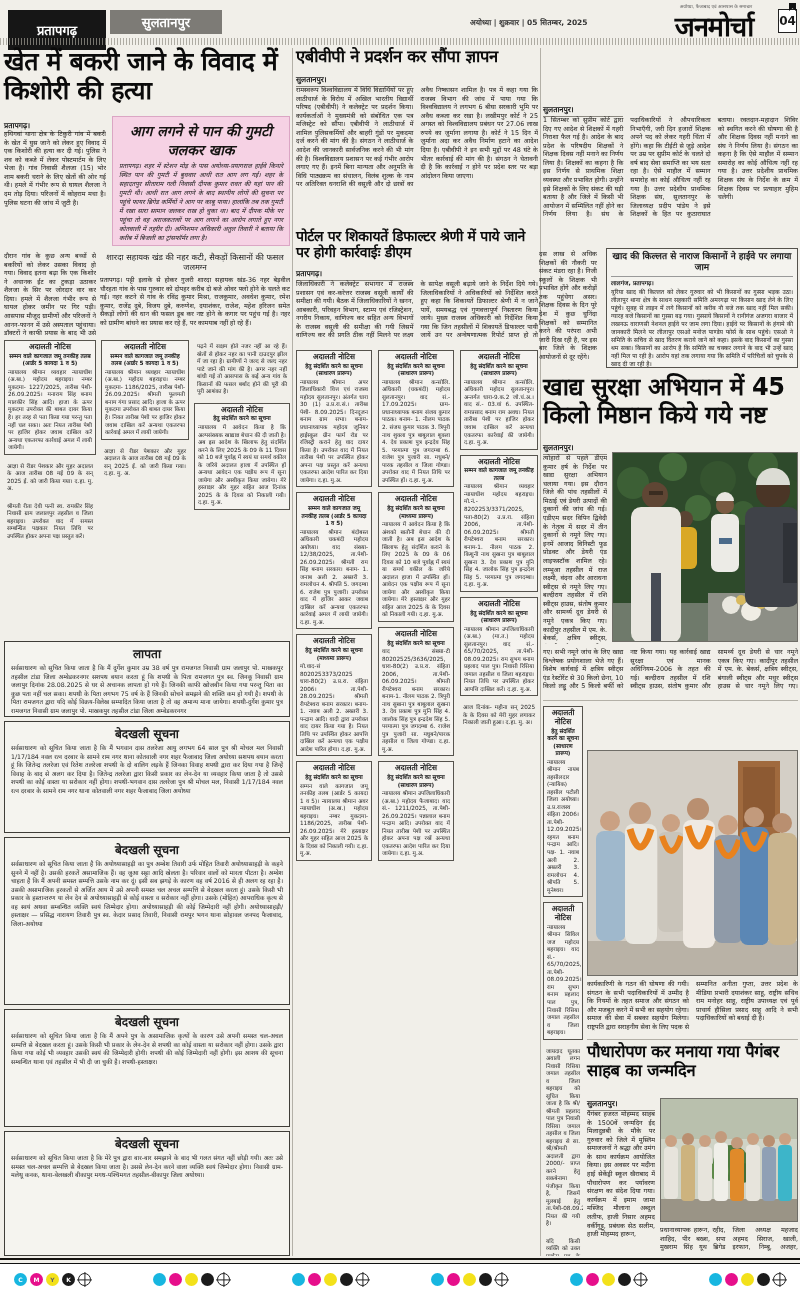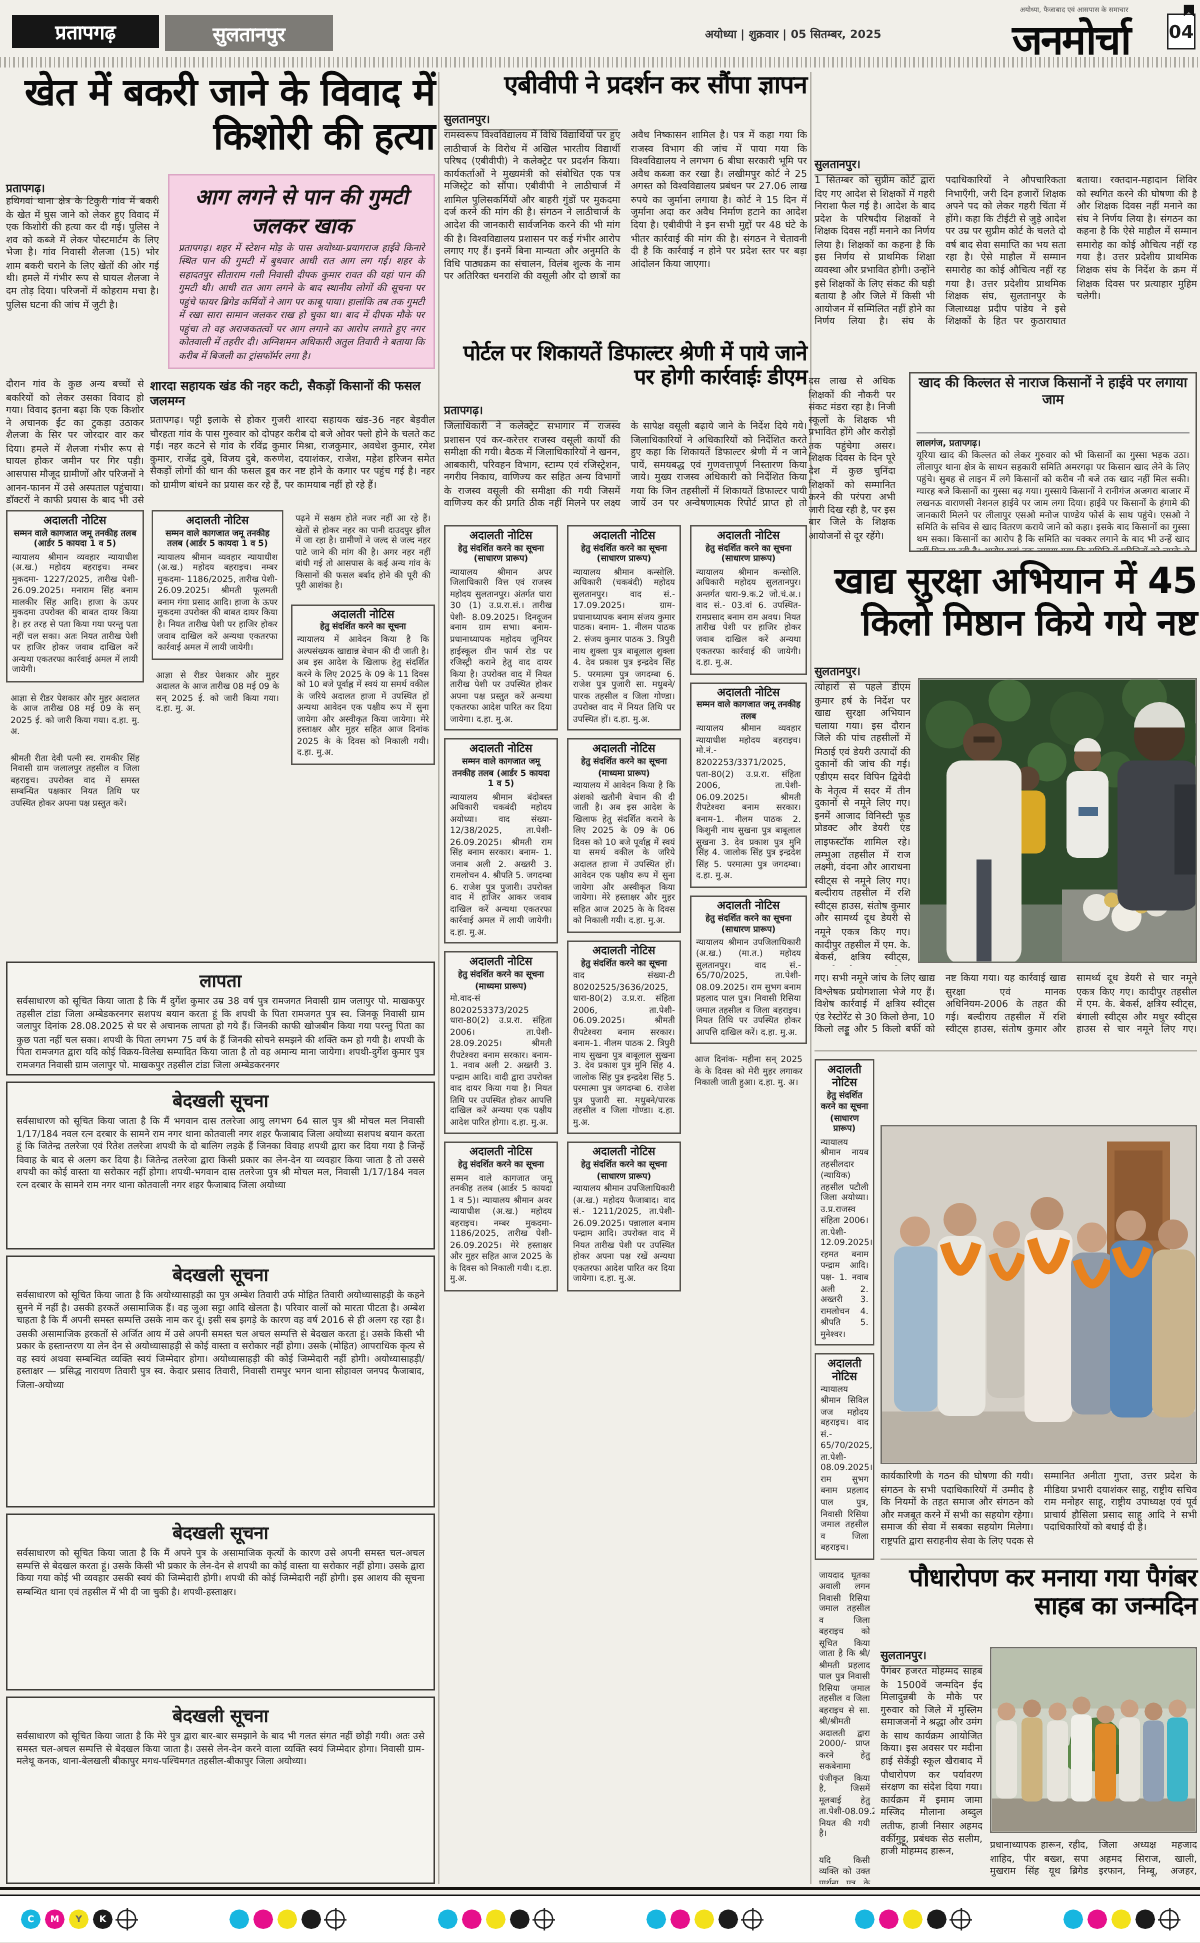--- a/index.html
+++ b/index.html
@@ -1,19 +1,19 @@
 <!DOCTYPE html>
 <html><head>
 <meta charset="utf-8">
 <style>
   *{box-sizing:border-box;margin:0;padding:0}
   body{margin:0;background:#c9c7c2;font-family:"DejaVu Sans",sans-serif}
   #page{position:relative;width:800px;height:1295px;background:#f1efe9;color:#1c1c1c;overflow:hidden}
   .abs{position:absolute}
-  .hl{font-weight:700;color:#0b0b0b;text-align:right;line-height:1.15;letter-spacing:-0.3px}
+  .hl{font-weight:700;color:#0b0b0b;text-align:left;line-height:1.15;letter-spacing:-0.3px}
   .by{font-size:7.5px;font-weight:700;border-bottom:1px solid #8a877f;padding-bottom:2px}
   .bt{font-size:6.4px;line-height:1.34;text-align:justify;color:#23211e}
   .cols2{column-count:2;column-gap:7px}
   .cols3{column-count:3;column-gap:7px}
   .vline{width:1px;background:#b3b0a7}
   .hline{height:1px;background:#b3b0a7}
   .notice{border:1px solid #56534d;padding:2px 3px;margin:0 0 5px;font-size:5.7px;line-height:1.32;text-align:justify;background:rgba(255,255,255,.28)}
   .notice.plain{border:none;background:none}
   .notice .nt{text-align:center;font-weight:700;font-size:7.4px;line-height:1.2}
   .notice .ns{text-align:center;font-size:5.7px;font-weight:700;margin:1px 0}
@@ -33,21 +33,21 @@
   .pm-dot{width:13px;height:13px;border-radius:50%;display:inline-flex;align-items:center;justify-content:center;font-size:6px;font-weight:700;color:#fff}
   .pm-cross{width:13px;height:13px;border-radius:50%;border:1.4px solid #222;position:relative;display:inline-block}
   .pm-cross::before{content:"";position:absolute;left:50%;top:-2px;bottom:-2px;width:1.2px;background:#222;transform:translateX(-50%)}
   .pm-cross::after{content:"";position:absolute;top:50%;left:-2px;right:-2px;height:1.2px;background:#222;transform:translateY(-50%)}
 </style>
 </head>
 <body>
 
 <div id="page">
 
-  <div class="abs masthead-tab" style="left:8px;top:10px;width:98px;height:22px;background:#161616">
+  <div class="abs masthead-tab" style="left:8px;top:10px;width:98px;height:40px;background:#161616">
       <span>प्रतापगढ़</span>
     </div>
   <div class="abs masthead-tab" style="left:110px;top:10px;width:112px;height:24px;background:#7d7b76">
       <span>सुलतानपुर</span>
     </div>
 
   <div class="abs" style="left:470px;top:17px;width:180px;text-align:left;font-size:7.5px;font-weight:700;color:#333">अयोध्या | शुक्रवार | 05 सितम्बर, 2025</div>
   <div class="abs" style="left:658px;top:3px;width:116px;text-align:center;font-size:4.6px;color:#555">अयोध्या, फैजाबाद एवं आसपास के समाचार</div>
   <div class="abs" style="left:652px;top:7px;width:124px;text-align:center;font-size:27px;font-weight:700;letter-spacing:-1px;color:#0a0a0a">जनमोर्चा</div>
   <div class="abs" style="left:778px;top:9px;width:19px;height:24px;border:1.2px solid #222;display:flex;align-items:center;justify-content:center;font-size:12px;font-weight:700;background:#fff">04</div>
@@ -61,21 +61,21 @@
   <div class="abs hl" style="left:4px;top:48px;width:286px;font-size:25px">खेत में बकरी जाने के विवाद में किशोरी की हत्या</div>
   <div class="abs by" style="left:4px;top:120px;width:100px">प्रतापगढ़।</div>
   <div class="abs bt" style="left:4px;top:130px;width:102px;height:116px;overflow:hidden">हथिगवां थाना क्षेत्र के टिकुरी गांव में बकरी के खेत में घुस जाने को लेकर हुए विवाद में एक किशोरी की हत्या कर दी गई। पुलिस ने शव को कब्जे में लेकर पोस्टमार्टम के लिए भेजा है। गांव निवासी शैलजा (15) भोर शाम बकरी चराने के लिए खेतों की ओर गई थी। हमले में गंभीर रूप से घायल शैलजा ने दम तोड़ दिया। परिजनों में कोहराम मचा है। पुलिस घटना की जांच में जुटी है।</div>
 
   <div class="abs pinkbox" style="left:112px;top:116px;width:178px;height:130px;overflow:hidden">
     <div class="pk-title">आग लगने से पान की गुमटी जलकर खाक</div>
     <div class="pk-body">प्रतापगढ़। शहर में स्टेशन मोड़ के पास अयोध्या-प्रयागराज हाईवे किनारे स्थित पान की गुमटी में बुधवार आधी रात आग लग गई। शहर के सहादतपुर सीताराम गली निवासी दीपक कुमार रावत की यहां पान की गुमटी थी। आधी रात आग लगने के बाद स्थानीय लोगों की सूचना पर पहुंचे फायर ब्रिगेड कर्मियों ने आग पर काबू पाया। हालांकि तब तक गुमटी में रखा सारा सामान जलकर राख हो चुका था। बाद में दीपक मौके पर पहुंचा तो वह अराजकतत्वों पर आग लगाने का आरोप लगाते हुए नगर कोतवाली में तहरीर दी। अग्निशमन अधिकारी अतुल तिवारी ने बताया कि करीब में बिजली का ट्रांसफॉर्मर लगा है।</div>
   </div>
 
   <div class="abs bt" style="left:4px;top:252px;width:92px;height:84px;overflow:hidden">दौरान गांव के कुछ अन्य बच्चों से बकरियों को लेकर उसका विवाद हो गया। विवाद इतना बढ़ा कि एक किशोर ने अचानक ईंट का टुकड़ा उठाकर शैलजा के सिर पर जोरदार वार कर दिया। हमले में शैलजा गंभीर रूप से घायल होकर जमीन पर गिर पड़ी। आसपास मौजूद ग्रामीणों और परिजनों ने आनन-फानन में उसे अस्पताल पहुंचाया। डॉक्टरों ने काफी प्रयास के बाद भी उसे बचा नहीं सके और मृत घोषित कर दिया।</div>
-  <div class="abs" style="left:100px;top:252px;width:190px;font-size:8.2px;font-weight:700;line-height:1.25">शारदा सहायक खंड की नहर कटी, सैकड़ों किसानों की फसल जलमग्न</div>
+  <div class="abs" style="left:100px;top:252px;width:190px;font-size:8.2px;font-weight:400;text-align:center;line-height:1.25">शारदा सहायक खंड की नहर कटी, सैकड़ों किसानों की फसल जलमग्न</div>
   <div class="abs bt" style="left:100px;top:276px;width:190px;height:58px;overflow:hidden">प्रतापगढ़। पट्टी इलाके से होकर गुजरी शारदा सहायक खंड-36 नहर बेड़वील चौरहता गांव के पास गुरुवार को दोपहर करीब दो बजे ओवर फ्लो होने के चलते कट गई। नहर कटने से गांव के रविंद्र कुमार मिश्रा, राजकुमार, अवधेश कुमार, रमेश कुमार, राजेंद्र दुबे, विजय दुबे, करुणेश, दयाशंकर, राजेश, महेश हरिजन समेत सैकड़ों लोगों की धान की फसल डूब कर नष्ट होने के कगार पर पहुंच गई है। नहर को ग्रामीण बांधने का प्रयास कर रहे हैं, पर कामयाब नहीं हो रहे हैं।</div>
 
   <div class="abs" style="left:4px;top:340px;width:92px;height:298px;overflow:hidden">
       <div class="notice">
         <div class="nt">अदालती नोटिस</div>
         <div class="ns">सम्मन वाले कागजात जमू तनकीह तलब (आर्डर 5 कायदा 1 व 5)</div>
         <p>न्यायालय श्रीमान व्यवहार न्यायाधीश (अ.ख.) महोदय बहराइच। नम्बर मुकदमा- 1227/2025, तारीख पेशी- 26.09.2025। मनाराम सिंह बनाम मालकीर सिंह आदि। हाजा के ऊपर मुकदमा उपरोक्त की बाबत दायर किया है। हर तरह से पता किया गया परन्तु पता नहीं चल सका। अतः नियत तारीख पेशी पर हाजिर होकर जवाब दाखिल करें अन्यथा एकतरफा कार्रवाई अमल में लायी जायेगी।</p>
       </div>
       <div class="notice plain">
         <p>आज्ञा से रीडर पेशकार और मुहर अदालत के आज तारीख 08 मई 09 के सन् 2025 ई. को जारी किया गया। द.हा. मु. अ.</p>
@@ -198,21 +198,21 @@
       <div class="notice plain">
         <p>आज दिनांक- महीना सन् 2025 के के दिवस को मेरी मुहर लगाकर निकाली जाती हुआ। द.हा. मु. अ।</p>
       </div>
     </div>
 
   <div class="abs by" style="left:543px;top:104px;width:80px">सुलतानपुर।</div>
   <div class="abs bt cols3" style="left:543px;top:116px;width:255px;height:130px;overflow:hidden">1 सितम्बर को सुप्रीम कोर्ट द्वारा दिए गए आदेश से शिक्षकों में गहरी निराशा फैल गई है। आदेश के बाद प्रदेश के परिषदीय शिक्षकों ने शिक्षक दिवस नहीं मनाने का निर्णय लिया है। शिक्षकों का कहना है कि इस निर्णय से प्राथमिक शिक्षा व्यवस्था और प्रभावित होगी। उन्होंने इसे शिक्षकों के लिए संकट की घड़ी बताया है और जिले में किसी भी आयोजन में सम्मिलित नहीं होने का निर्णय लिया है। संघ के पदाधिकारियों ने औपचारिकता निभाएँगी, जरी दिन हजारों शिक्षक अपने पद को लेकर गहरी चिंता में होंगे। कहा कि टीईटी से जुड़े आदेश पर उम्र पर सुप्रीम कोर्ट के चलते दो वर्ष बाद सेवा समाप्ति का भय सता रहा है। ऐसे माहौल में सम्मान समारोह का कोई औचित्य नहीं रह गया है। उत्तर प्रदेशीय प्राथमिक शिक्षक संघ, सुलतानपुर के जिलाध्यक्ष प्रदीप पांडेय ने इसे शिक्षकों के हित पर कुठाराघात बताया। रक्तदान-महादान शिविर को स्थगित करने की घोषणा की है और शिक्षक दिवस नहीं मनाने का संघ ने निर्णय लिया है। संगठन का कहना है कि ऐसे माहौल में सम्मान समारोह का कोई औचित्य नहीं रह गया है। उत्तर प्रदेशीय प्राथमिक शिक्षक संघ के निर्देश के क्रम में शिक्षक दिवस पर प्रत्याहार मुहिम चलेगी।</div>
   <div class="abs bt" style="left:539px;top:250px;width:58px;height:118px;overflow:hidden">दस लाख से अधिक शिक्षकों की नौकरी पर संकट मंडरा रहा है। निजी स्कूलों के शिक्षक भी प्रभावित होंगे और करोड़ों तक पहुंचेगा असर। शिक्षक दिवस के दिन पूरे देश में कुछ चुनिंदा शिक्षकों को सम्मानित करने की परंपरा अभी जारी दिख रही है, पर इस बार जिले के शिक्षक आयोजनों से दूर रहेंगे।</div>
 
   <div class="abs" style="left:606px;top:248px;width:192px;height:120px;border:1px solid #55524c;padding:2px 4px;overflow:hidden;background:rgba(255,255,255,.25)">
-    <div style="font-size:9px;font-weight:700;text-align:center;line-height:1.2;border-bottom:1px solid #999;padding-bottom:15px">खाद की किल्लत से नाराज किसानों ने हाईवे पर लगाया जाम</div>
+    <div style="font-size:9px;font-weight:700;text-align:center;line-height:1.2;border-bottom:1px solid #999;padding-bottom:3px">खाद की किल्लत से नाराज किसानों ने हाईवे पर लगाया जाम</div>
     <div style="font-size:6px;font-weight:700;margin:2px 0 1px">लालगंज, प्रतापगढ़।</div>
     <div class="bt" style="font-size:6px">यूरिया खाद की किल्लत को लेकर गुरुवार को भी किसानों का गुस्सा भड़क उठा। लीलापुर थाना क्षेत्र के साधन सहकारी समिति अमरगढ़ा पर किसान खाद लेने के लिए पहुंचे। सुबह से लाइन में लगे किसानों को करीब नौ बजे तक खाद नहीं मिल सकी। ग्यारह बजे किसानों का गुस्सा बढ़ गया। गुस्साये किसानों ने रानीगंज अजगरा बाजार में लखनऊ वाराणसी नेशनल हाईवे पर जाम लगा दिया। हाईवे पर किसानों के हंगामे की जानकारी मिलने पर लीलापुर एसओ मनोज पाण्डेय फोर्स के साथ पहुंचे। एसओ ने समिति के सचिव से खाद वितरण कराये जाने को कहा। इसके बाद किसानों का गुस्सा थम सका। किसानों का आरोप है कि समिति का चक्कर लगाने के बाद भी उन्हें खाद नहीं मिल पा रही है। आरोप यहां तक लगाया गया कि समिति में परिचितों को चुपके से खाद दी जा रही है।</div>
   </div>
 
   <div class="abs hl" style="left:543px;top:374px;width:255px;font-size:24px">खाद्य सुरक्षा अभियान में 45 किलो मिष्ठान किये गये नष्ट</div>
   <div class="abs by" style="left:543px;top:442px;width:64px">सुलतानपुर।</div>
   <div class="abs bt" style="left:543px;top:454px;width:64px;height:190px;overflow:hidden">त्योहारों से पहले डीएम कुमार हर्ष के निर्देश पर खाद्य सुरक्षा अभियान चलाया गया। इस दौरान जिले की पांच तहसीलों में मिठाई एवं डेयरी उत्पादों की दुकानों की जांच की गई। एडीएम सदर विपिन द्विवेदी के नेतृत्व में सदर में तीन दुकानों से नमूने लिए गए। इनमें आजाद विनिस्टी फूड प्रोडक्ट और डेयरी एंड लाइफस्टॉक शामिल रहे। लम्भुआ तहसील में राज लक्ष्मी, वंदना और आराधना स्वीट्स से नमूने लिए गए। बल्दीराय तहसील में रशि स्वीट्स हाउस, संतोष कुमार और सामर्थ्य दूध डेयरी से नमूने एकत्र किए गए। कादीपुर तहसील में एम. के. बेकर्स, क्षत्रिय स्वीट्स, बंगाली और मधुर स्वीट्स हाउस से नमूने लिए गए। जयसिंहपुर में तुलसीराम स्वीट्स और सिमरन स्वीट्स से तीन नमूने लिए</div>
 
   <div class="abs photo" style="left:612px;top:452px;width:186px;height:190px">
     <svg width="186" height="190" viewBox="0 0 186 190">

